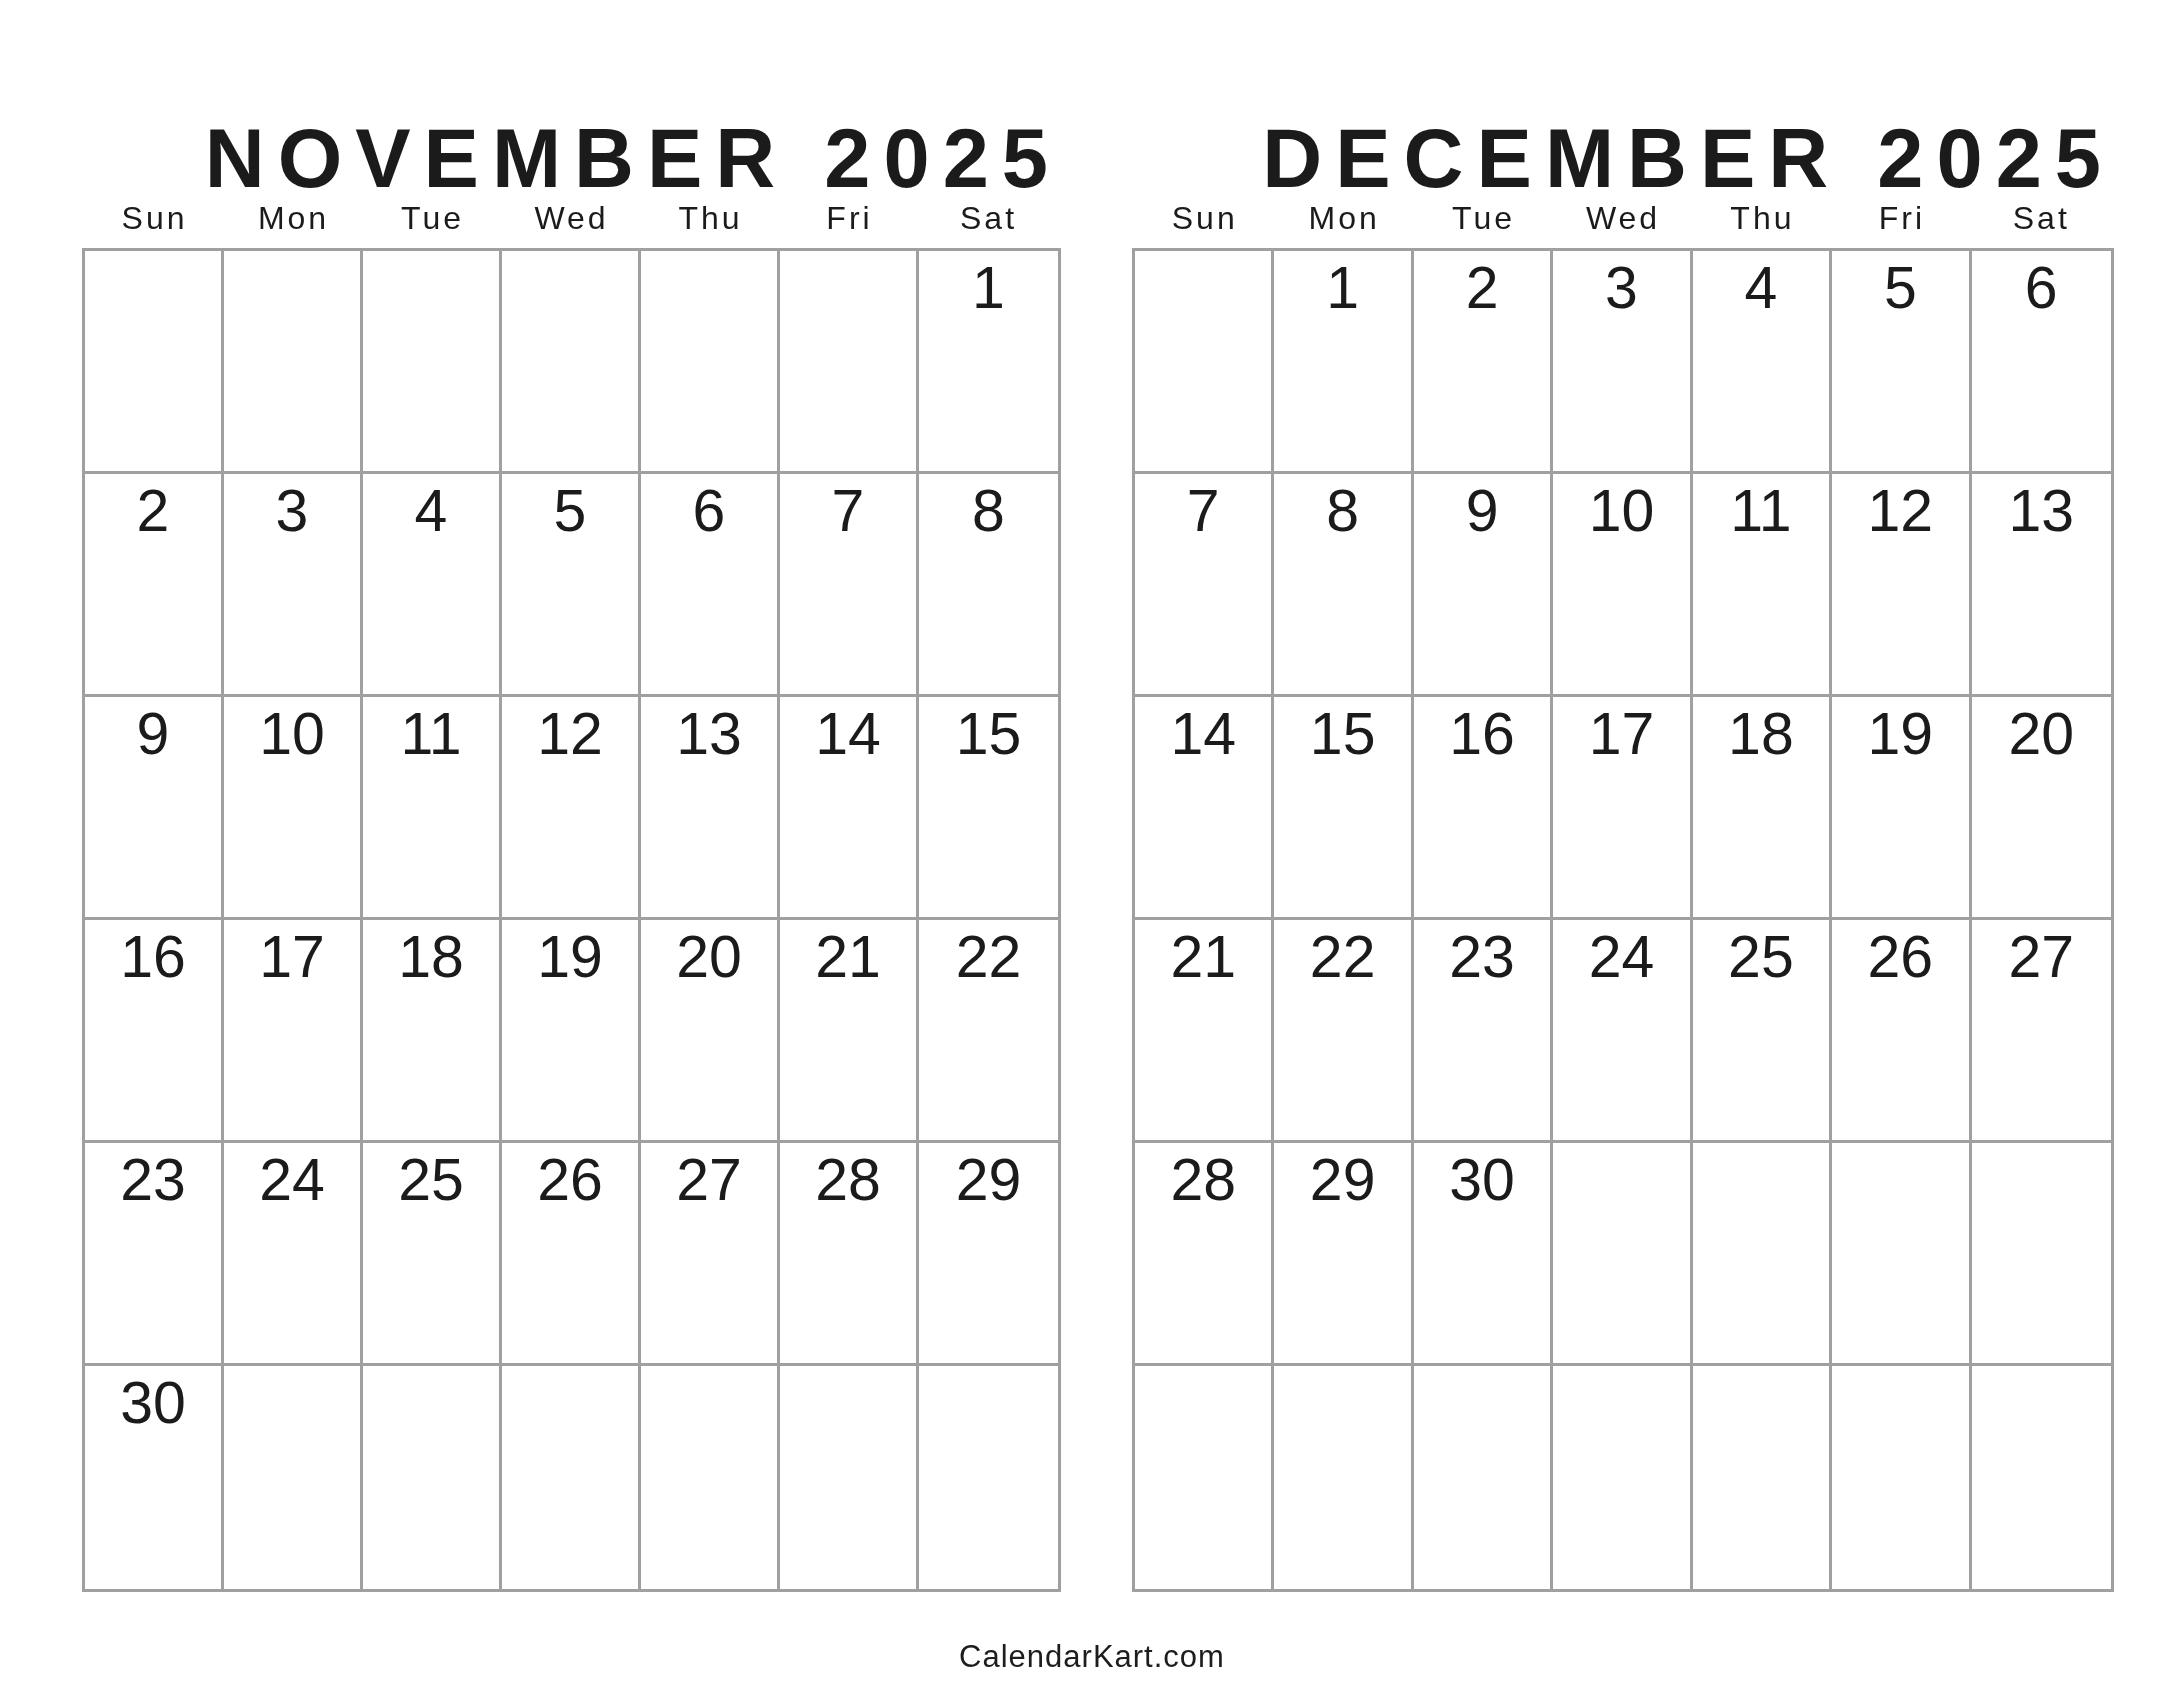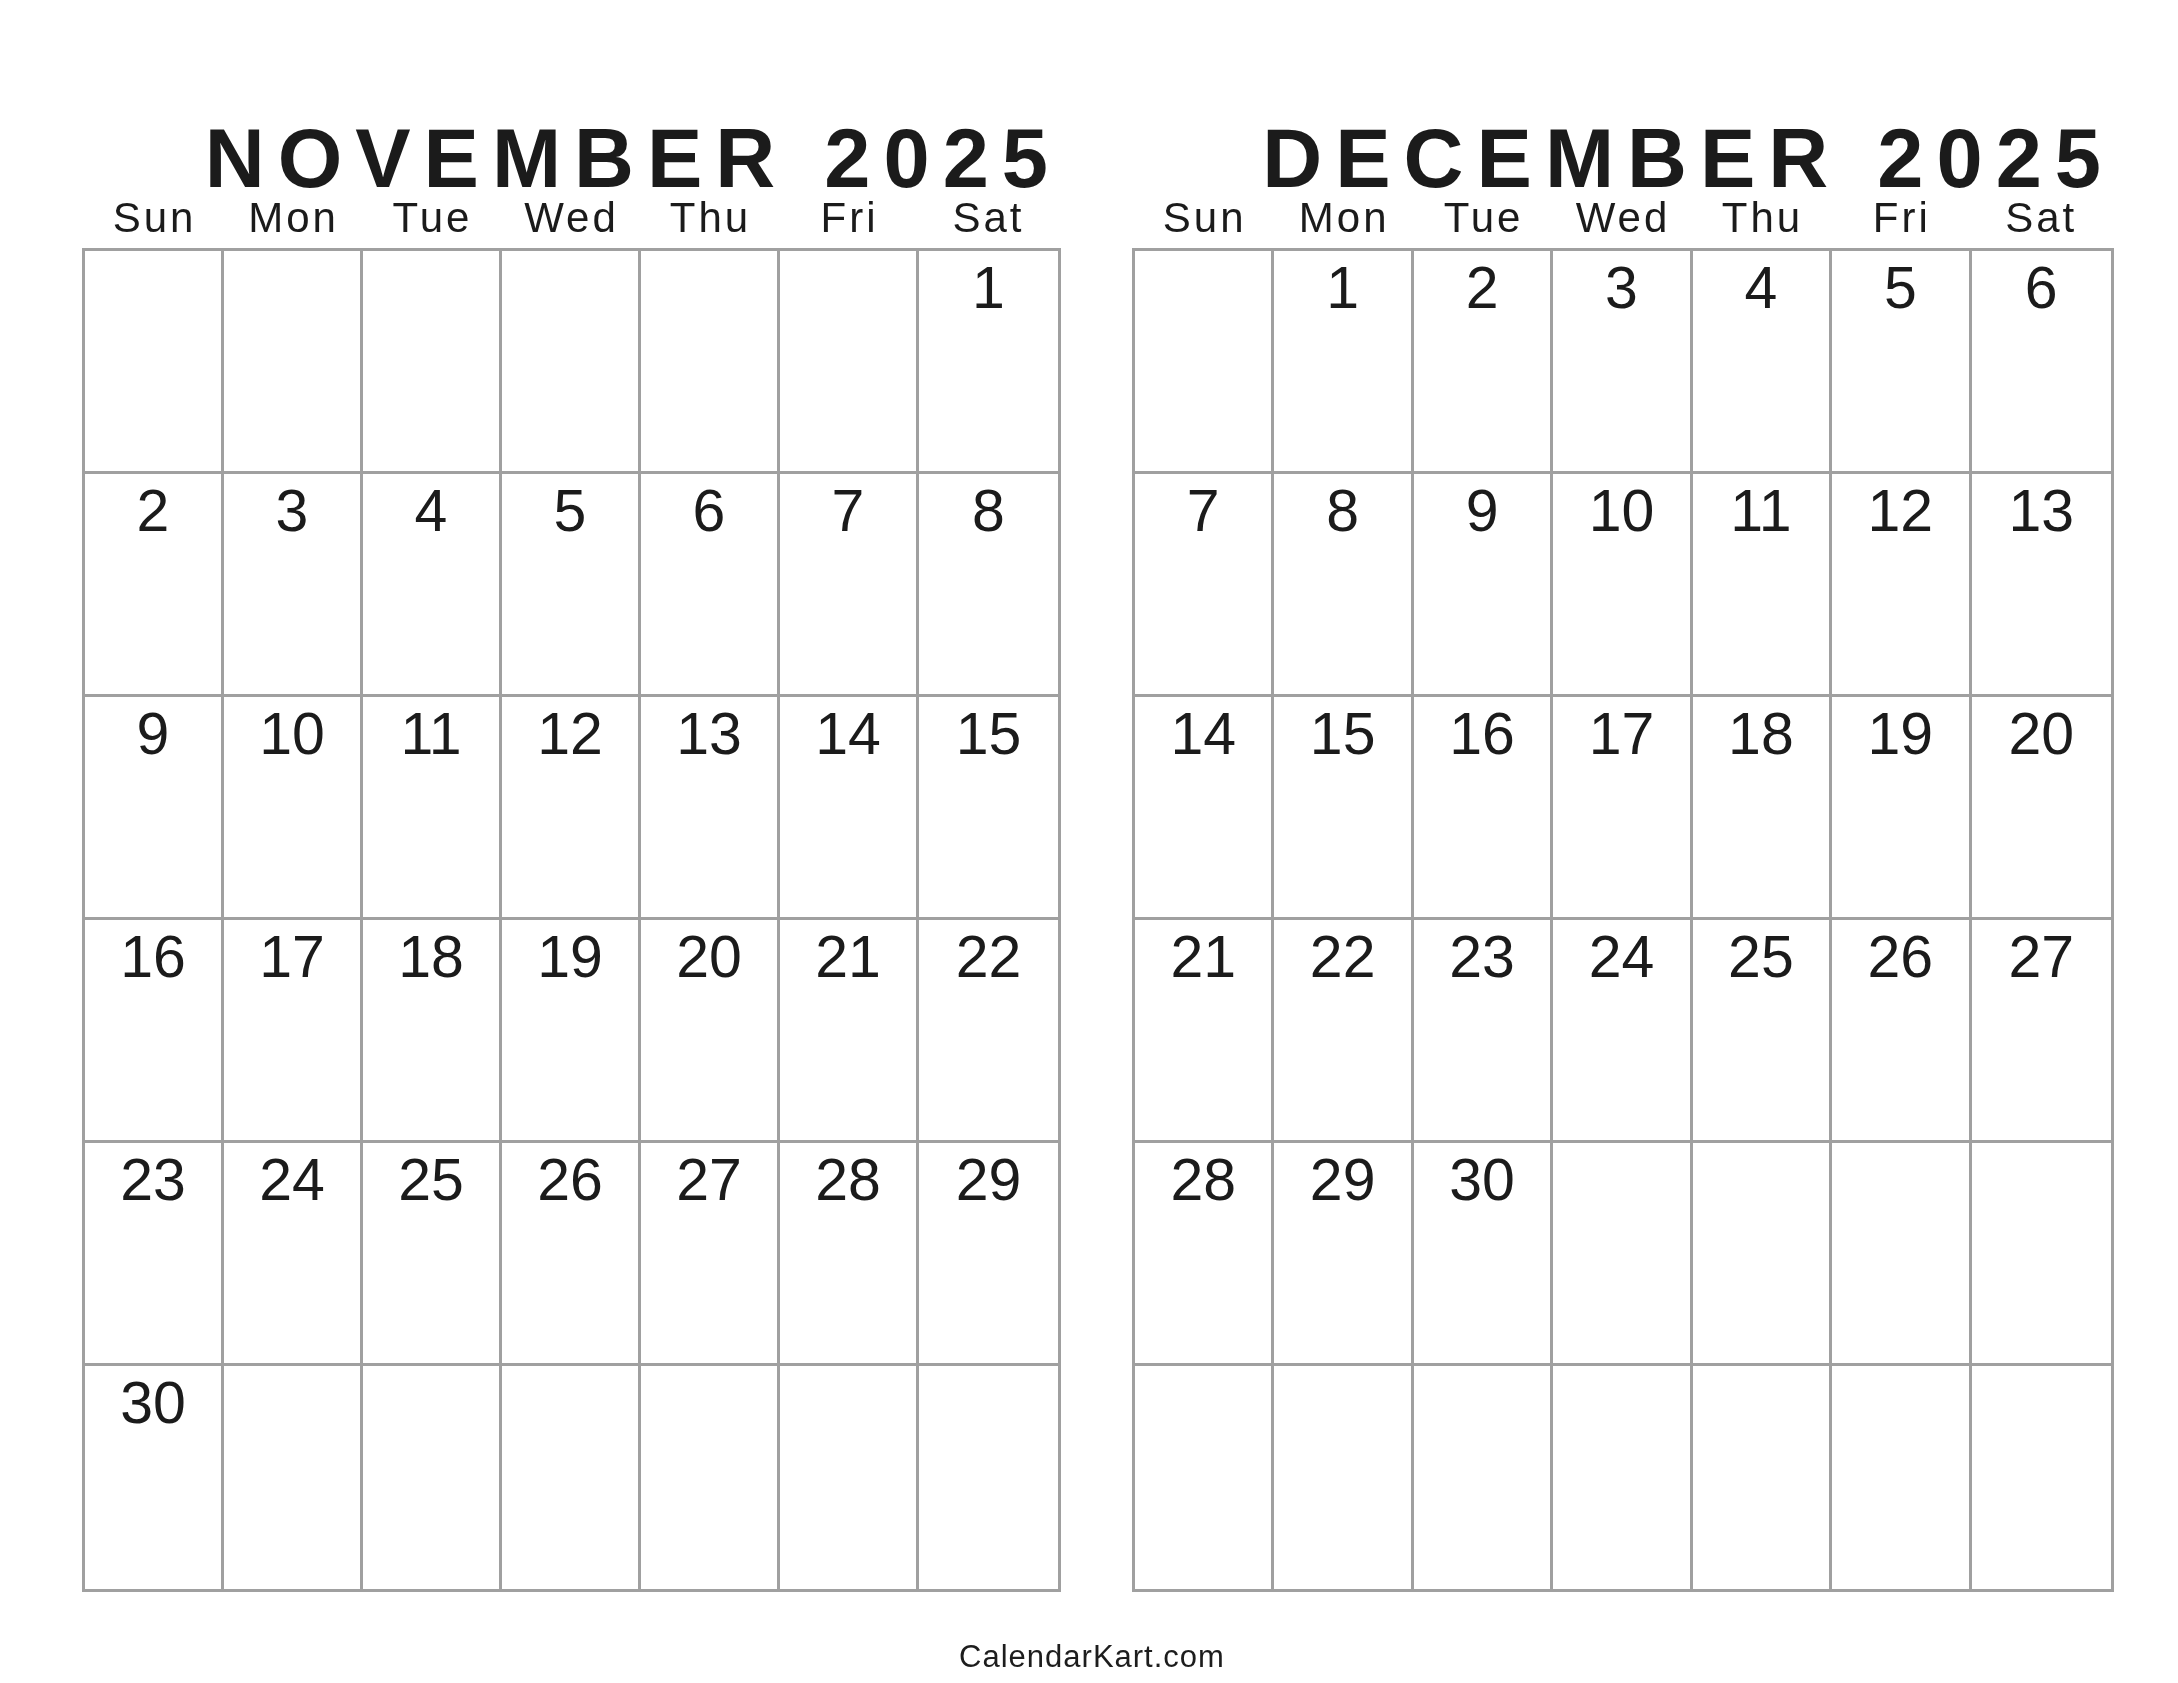--- a/index.html
+++ b/index.html
@@ -46,21 +46,21 @@
     left: 0;
     width: 100%;
     height: 51px;
     display: grid;
     grid-template-columns: repeat(7, 1fr);
     padding: 0 3px;
     align-items: end;
   }
   .weekday {
     text-align: center;
-    font-size: 42px;
+    font-size: 32px;
     line-height: 46px;
     letter-spacing: 3px;
     color: var(--text);
   }
   .day-grid {
     position: absolute;
     top: 248px;
     left: 0;
     width: 100%;
     height: 1344px;

